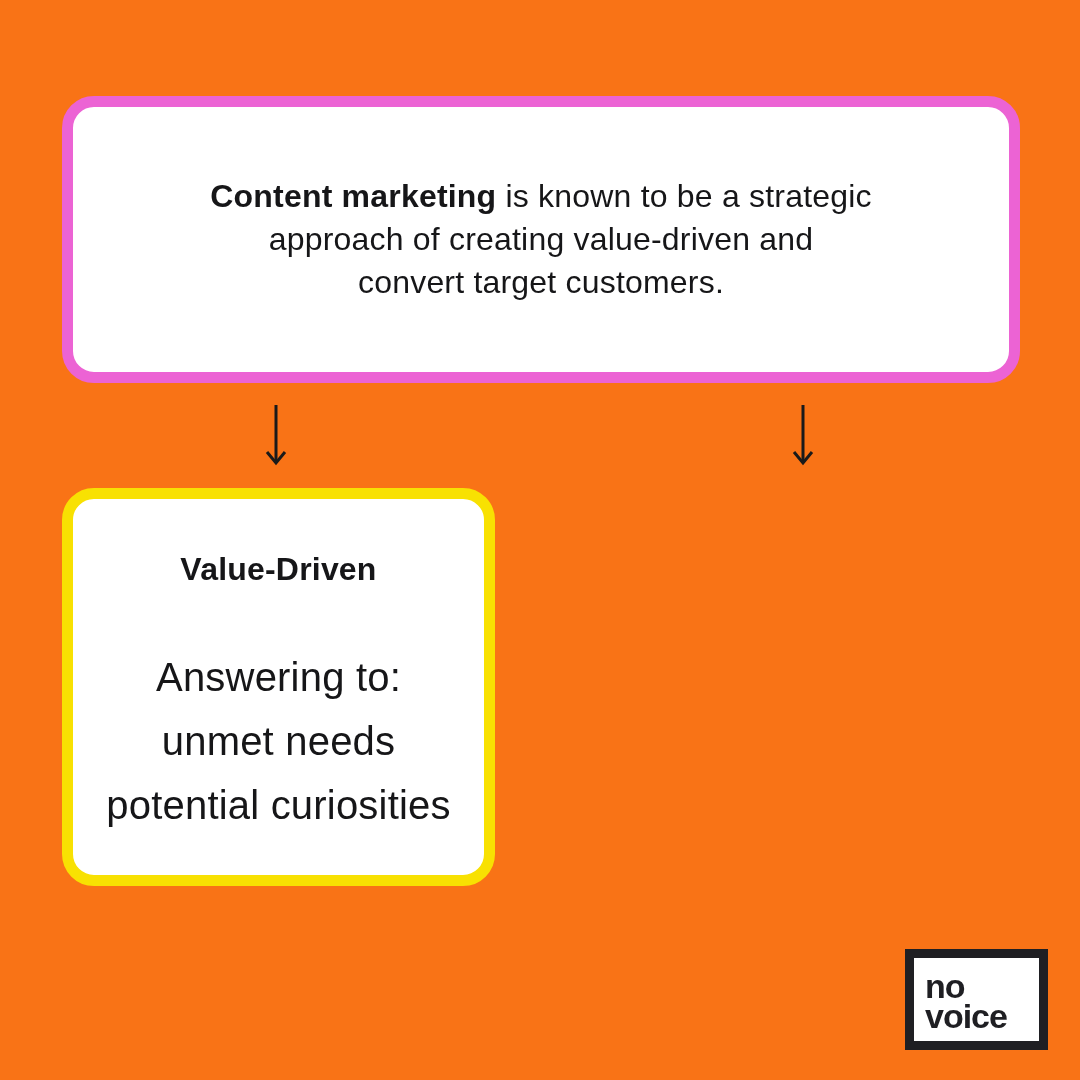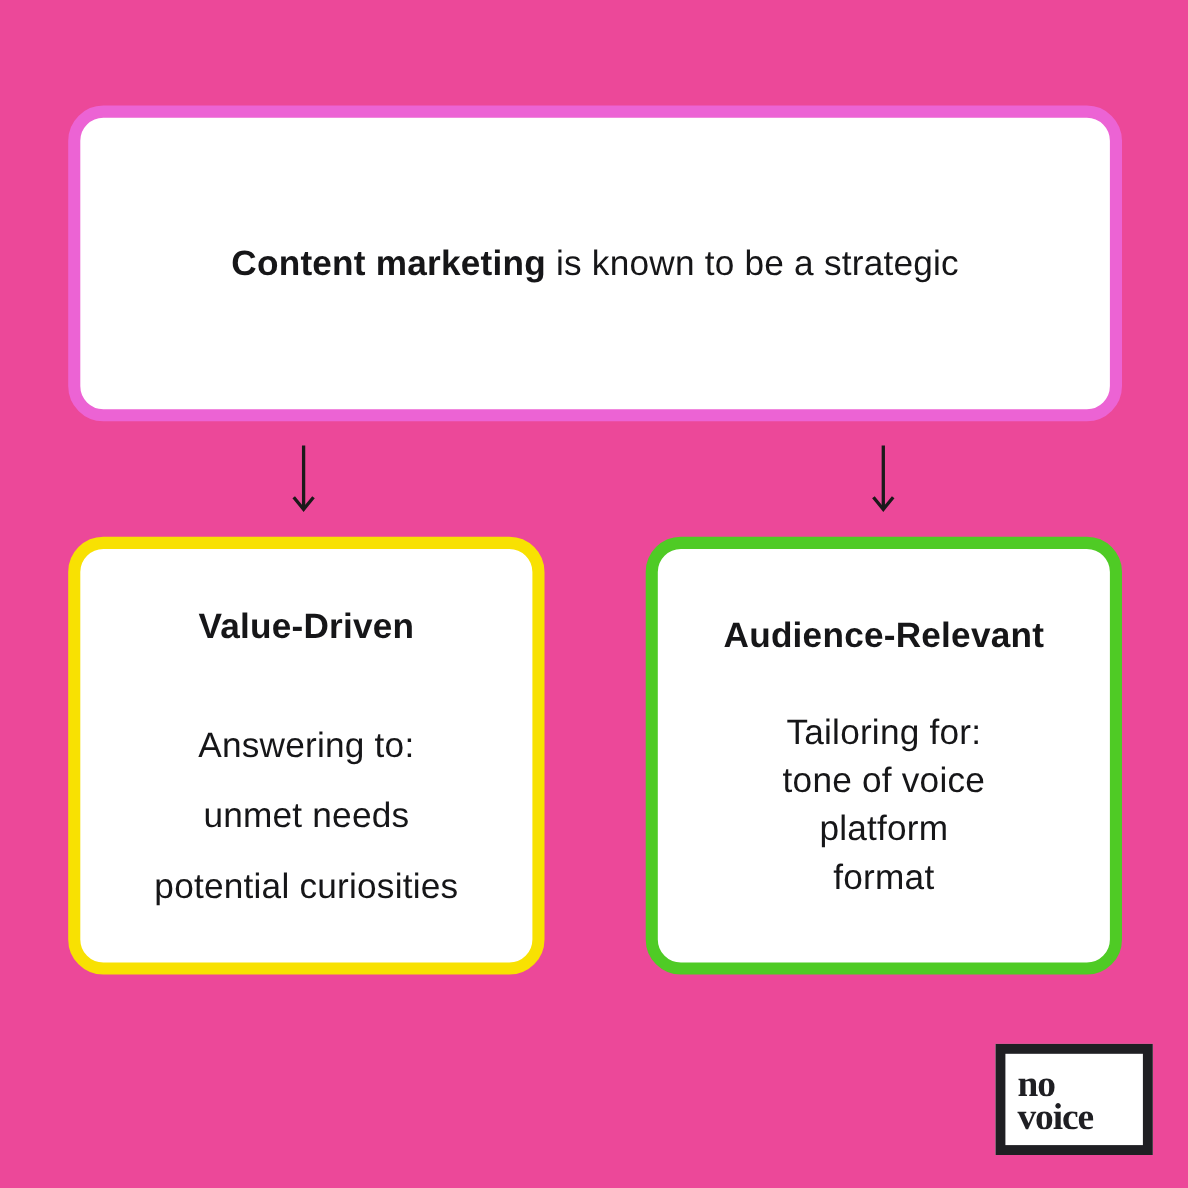--- a/index.html
+++ b/index.html
@@ -1,21 +1,21 @@
 <!DOCTYPE html>
 <html><head>
 <meta charset="utf-8">
 <style>
   * { margin: 0; padding: 0; box-sizing: border-box; }
   html, body { background: #ffffff; }
   .canvas {
     position: relative;
     width: 1080px;
     height: 1080px;
-    background: #ec4899;
+    background: #f97316;
     overflow: hidden;
     font-family: "Liberation Sans", sans-serif;
     color: #161618;
   }
 
   
   .def-box {
     position: absolute;
     left: 62px; top: 96px;
     width: 958px; height: 287px;
@@ -61,80 +61,74 @@
   .card-left  { left: 62px;  border-color: #f8e102; gap: 20px; }
   .card-right { left: 587px; border-color: #4fcb25; }
   .card-title {
     font-size: 32px;
     font-weight: bold;
     line-height: 44px;
     letter-spacing: 0.2px;
     margin-bottom: 44px;
   }
   .card-line {
-    font-size: 32px;
+    font-size: 40px;
     line-height: 44px;
     letter-spacing: 0.2px;
   }
 
   
   .logo {
     position: absolute;
     left: 905px; top: 949px;
     width: 143px; height: 101px;
     border: 9px solid #1f1f23;
     background: #ffffff;
     display: flex;
     flex-direction: column;
     justify-content: center;
     padding-left: 11px;
     padding-top: 3px;
-    font-family: Liberation Serif, serif;
   }
   .logo-word {
     font-size: 34px;
     font-weight: 800;
     line-height: 30px;
     letter-spacing: -1px;
     color: #1f1f23;
   }
 </style>
 </head>
 <body>
 
 <div class="canvas">
 
   <div class="def-box">
     <div class="def-text">
       <div><strong>Content marketing</strong><span> is known to be a strategic</span></div>
+      <div>approach of creating value-driven and</div>
+      <div>convert target customers.</div>
     </div>
   </div>
 
   <svg class="arrow arrow-left" viewBox="0 0 26 66">
     <line x1="13" y1="2" x2="13" y2="58" stroke="currentColor" stroke-width="3"></line>
     <polyline points="4,49 13,60 22,49" fill="none" stroke="currentColor" stroke-width="3"></polyline>
   </svg>
   <svg class="arrow arrow-right" viewBox="0 0 26 66">
     <line x1="13" y1="2" x2="13" y2="58" stroke="currentColor" stroke-width="3"></line>
     <polyline points="4,49 13,60 22,49" fill="none" stroke="currentColor" stroke-width="3"></polyline>
   </svg>
 
   <div class="card card-left">
     <div class="card-title">Value-Driven</div>
     <div class="card-line">Answering to:</div>
     <div class="card-line">unmet needs</div>
     <div class="card-line">potential curiosities</div>
   </div>
 
-  <div class="card card-right">
-    <div class="card-title">Audience-Relevant</div>
-    <div class="card-line">Tailoring for:</div>
-    <div class="card-line">tone of voice</div>
-    <div class="card-line">platform</div>
-    <div class="card-line">format</div>
-  </div>
 
   <div class="logo">
     <div class="logo-word">no</div>
     <div class="logo-word">voice</div>
   </div>
 
 </div>
 
 </body></html>

